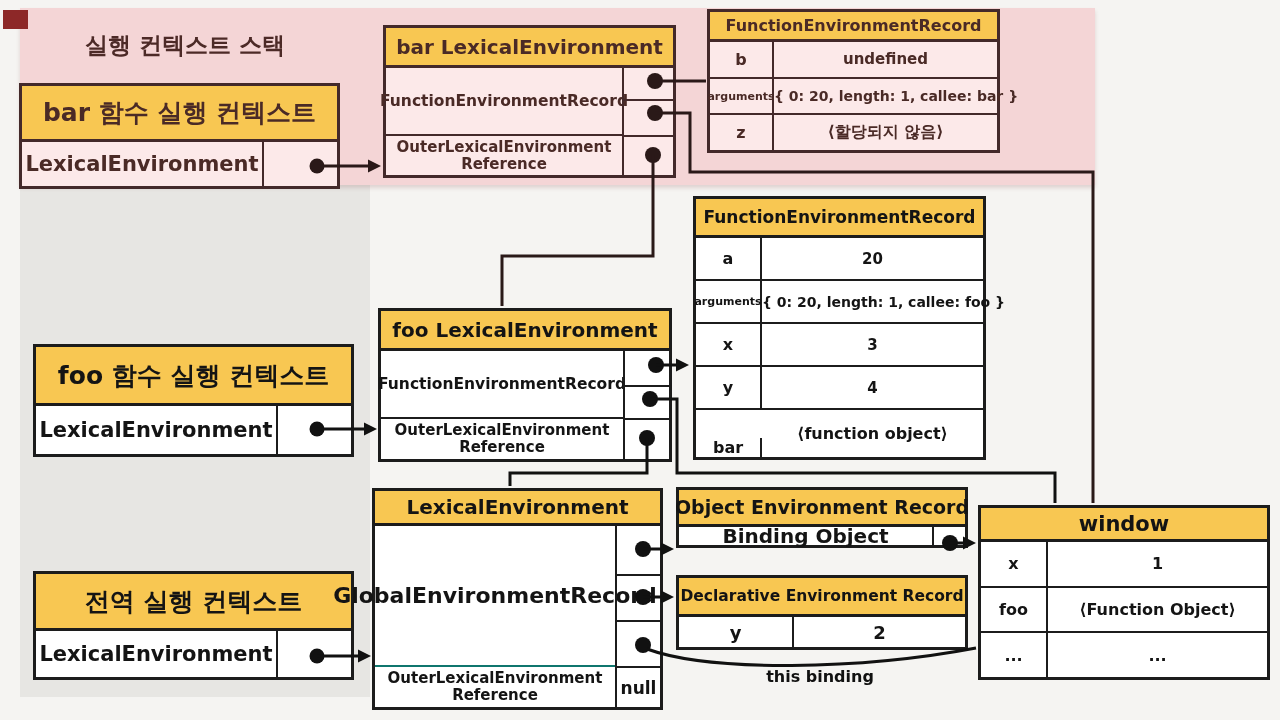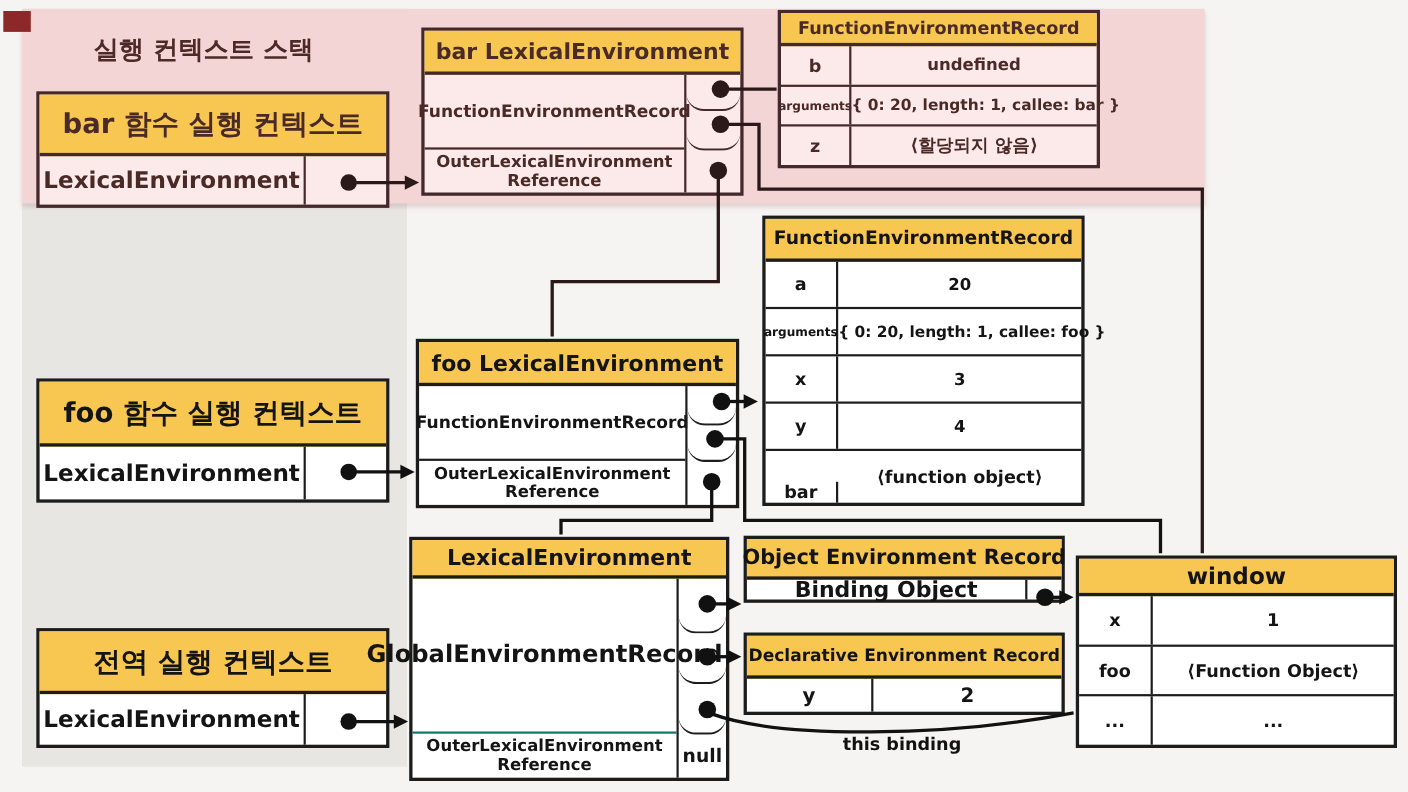--- a/index.html
+++ b/index.html
@@ -14,21 +14,21 @@
   
   .bx{border:3px solid #1c1c1c;background:#fff;color:#141414;display:flex;flex-direction:column;}
   .bx.pinkish{border-color:#43292a;background:#fce9e9;color:#4a2a26;}
   .hdr{background:#f8c752;display:flex;align-items:center;justify-content:center;
     border-bottom:3px solid #1c1c1c;white-space:nowrap;}
   .pinkish .hdr{border-bottom-color:#43292a;}
   .body{flex:1;display:flex;min-height:0;}
   .main{flex:1;display:flex;flex-direction:column;min-width:0;}
   .rcol{display:flex;flex-direction:column;border-left:2px solid #1c1c1c;}
   .pinkish .rcol{border-left-color:#43292a;}
-  .cell{border-bottom:2px solid #1c1c1c;border-radius:16px;}
+  .cell{border-bottom:2px solid #1c1c1c;}
   .pinkish .cell{border-bottom-color:#43292a;}
   .cell:last-child{border-bottom:none;}
   .cntr{display:flex;align-items:center;justify-content:center;text-align:center;white-space:nowrap;}
   
   .stack-title{left:60px;top:30px;width:250px;font-size:23px;color:#4c2a27;text-align:center;}
   
   .ctx-row{flex:1;display:flex;}
   .ctx-label{flex:1;display:flex;align-items:center;justify-content:center;font-size:21px;}
   .ctx-ptr{width:73px;border-left:2px solid #1c1c1c;}
   .pinkish .ctx-ptr{border-left-color:#43292a;}
@@ -49,21 +49,21 @@
 <body>
 
 <div class="canvas">
 
   <div class="abs gray-panel"></div>
   <div class="abs pink-region"></div>
   <div class="abs red-accent"></div>
 
   <div class="abs stack-title">실행 컨텍스트 스택</div>
 
-  <div class="abs bx pinkish" style="left:33px;top:83px;width:321px;height:106px;">
+  <div class="abs bx pinkish" style="left:19px;top:83px;width:321px;height:106px;">
     <div class="hdr" style="height:53px;font-size:25px;">bar 함수 실행 컨텍스트</div>
     <div class="ctx-row">
       <div class="ctx-label">LexicalEnvironment</div>
       <div class="ctx-ptr"></div>
     </div>
   </div>
 
   <div class="abs bx" style="left:33px;top:344px;width:321px;height:113px;">
     <div class="hdr" style="height:56px;font-size:25px;">foo 함수 실행 컨텍스트</div>
     <div class="ctx-row">

